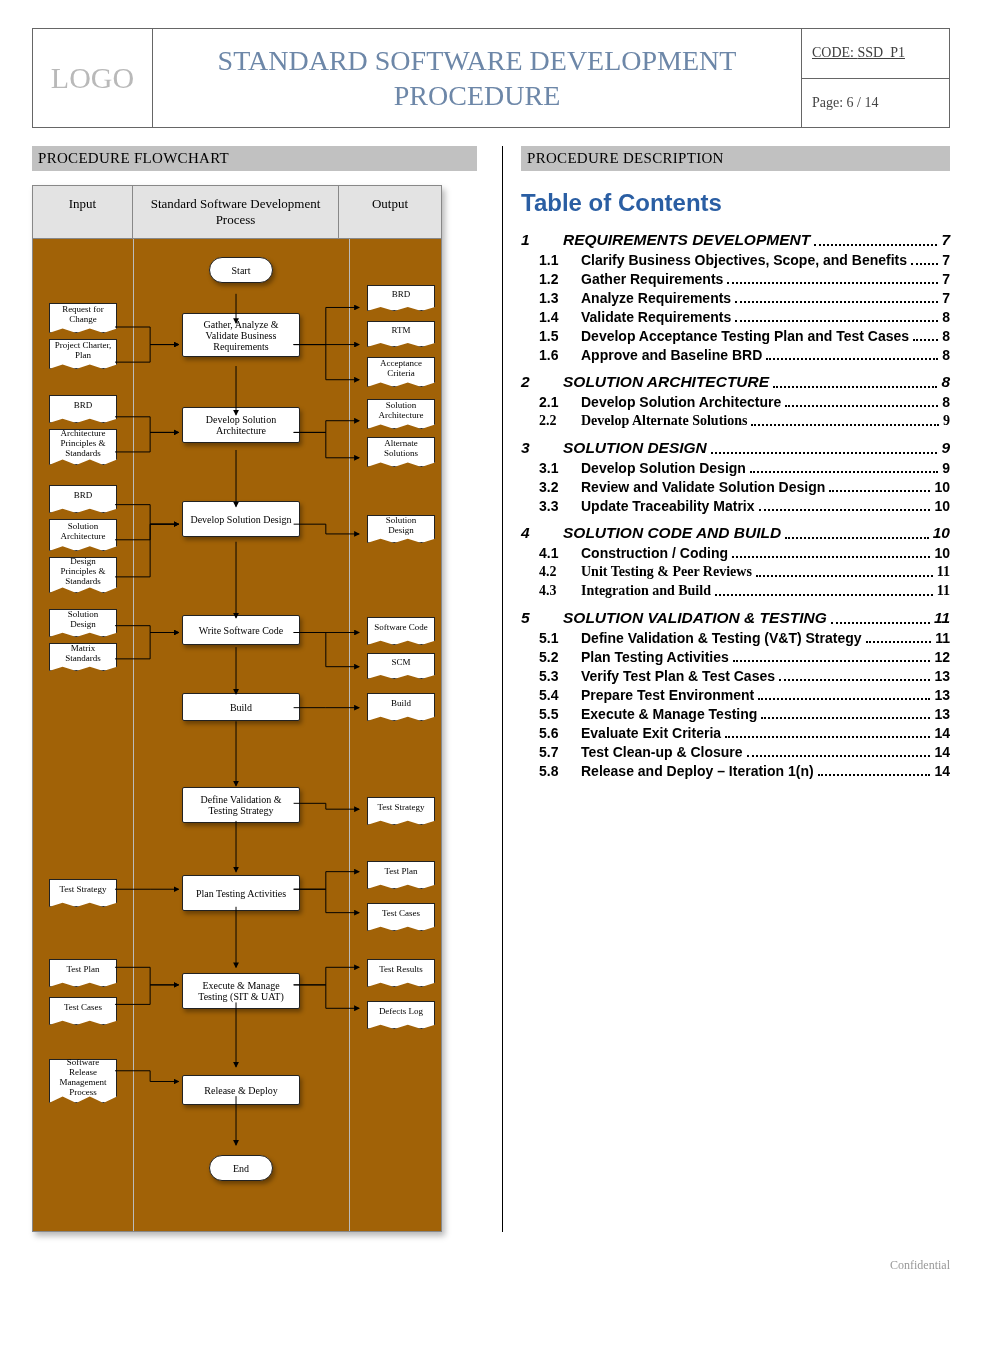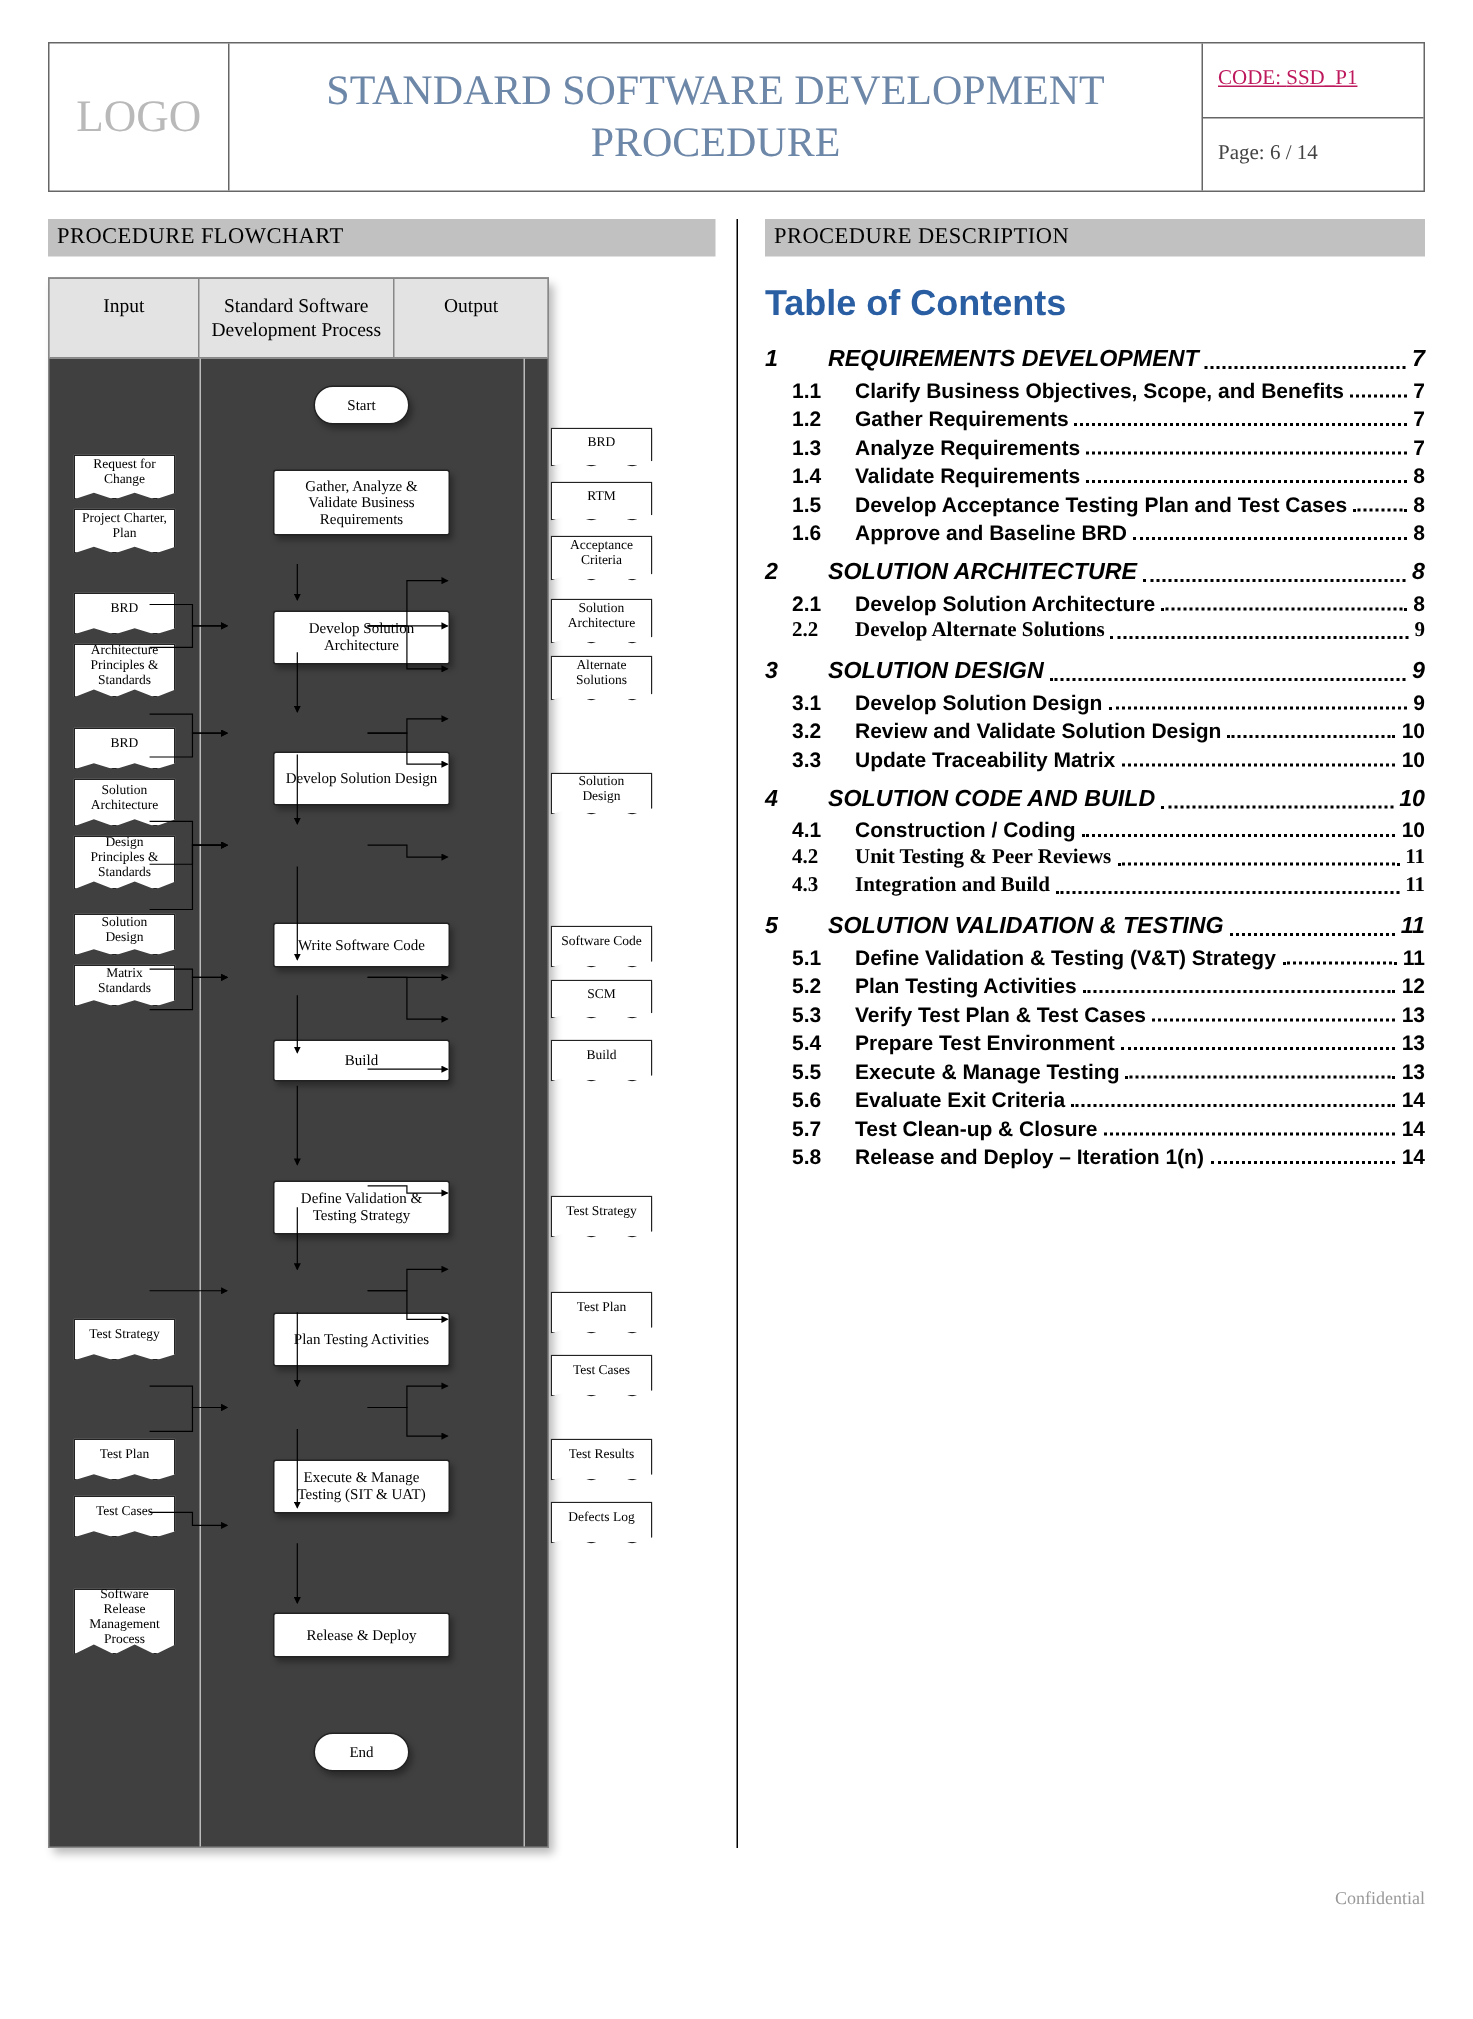--- a/index.html
+++ b/index.html
@@ -42,36 +42,36 @@
   }
   .header .meta-cell {
     width: 148px;
     border-left: 1px solid #666;
     display: flex;
     flex-direction: column;
   }
   .meta-row {
     flex: 1;
     font-size: 14px;
-    color: #be185d;
+    color: #404040;
     text-decoration: underline;
     display: flex;
     align-items: center;
     padding-left: 10px;
     font-family: Georgia, serif;
   }
   .meta-row.page {
     border-top: 1px solid #666;
     color: #444;
     text-decoration: none;
     padding: 0 0 0 10px;
   }
   .columns {
     display: flex;
-    gap: 4px;
+    gap: 15px;
   }
   .col-left {
     width: 455px;
     padding-right: 10px;
   }
   .col-right {
     flex: 1;
     border-left: 1px solid #000;
     padding-left: 18px;
   }
@@ -83,22 +83,22 @@
     letter-spacing: .3px;
     font-family: Georgia, serif;
     margin-bottom: 14px;
   }
   .section-bar.right { margin-bottom: 18px; }
 
   
   .flow-wrap {
     border: 1px solid #888;
     position: relative;
-    width: 334px;
-    background: #404040;
+    width: 410px;
+    background: #a16207;
     box-shadow: 3px 4px 6px rgba(0,0,0,.28);
   }
   .flow-head {
     display: flex;
     background: #e3e3e3;
     border-bottom: 1px solid #888;
   }
   .flow-head div {
     font-size: 13px;
     text-align: center;

